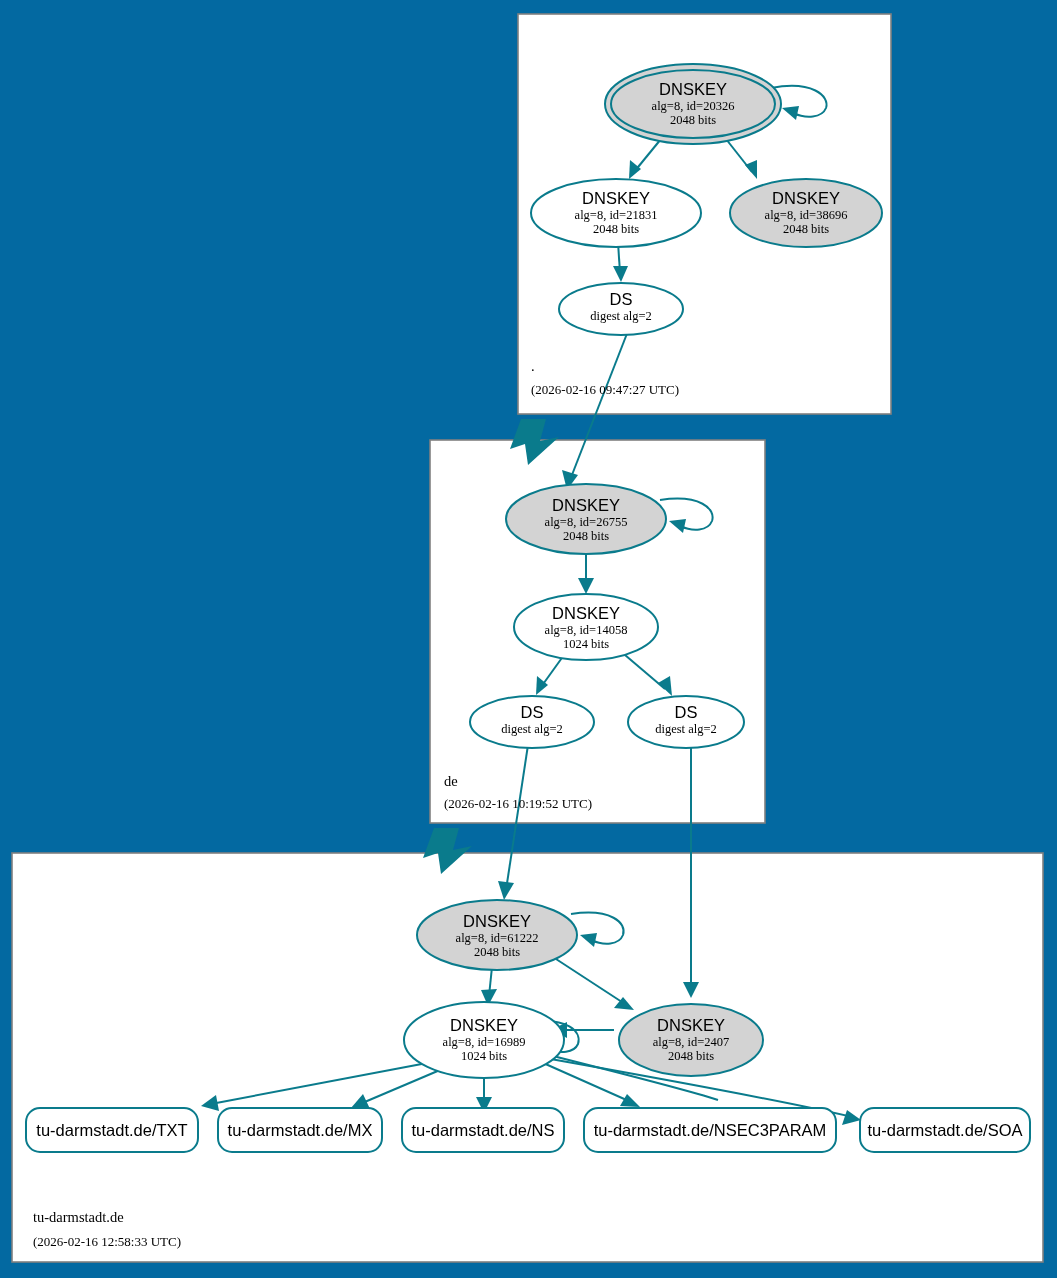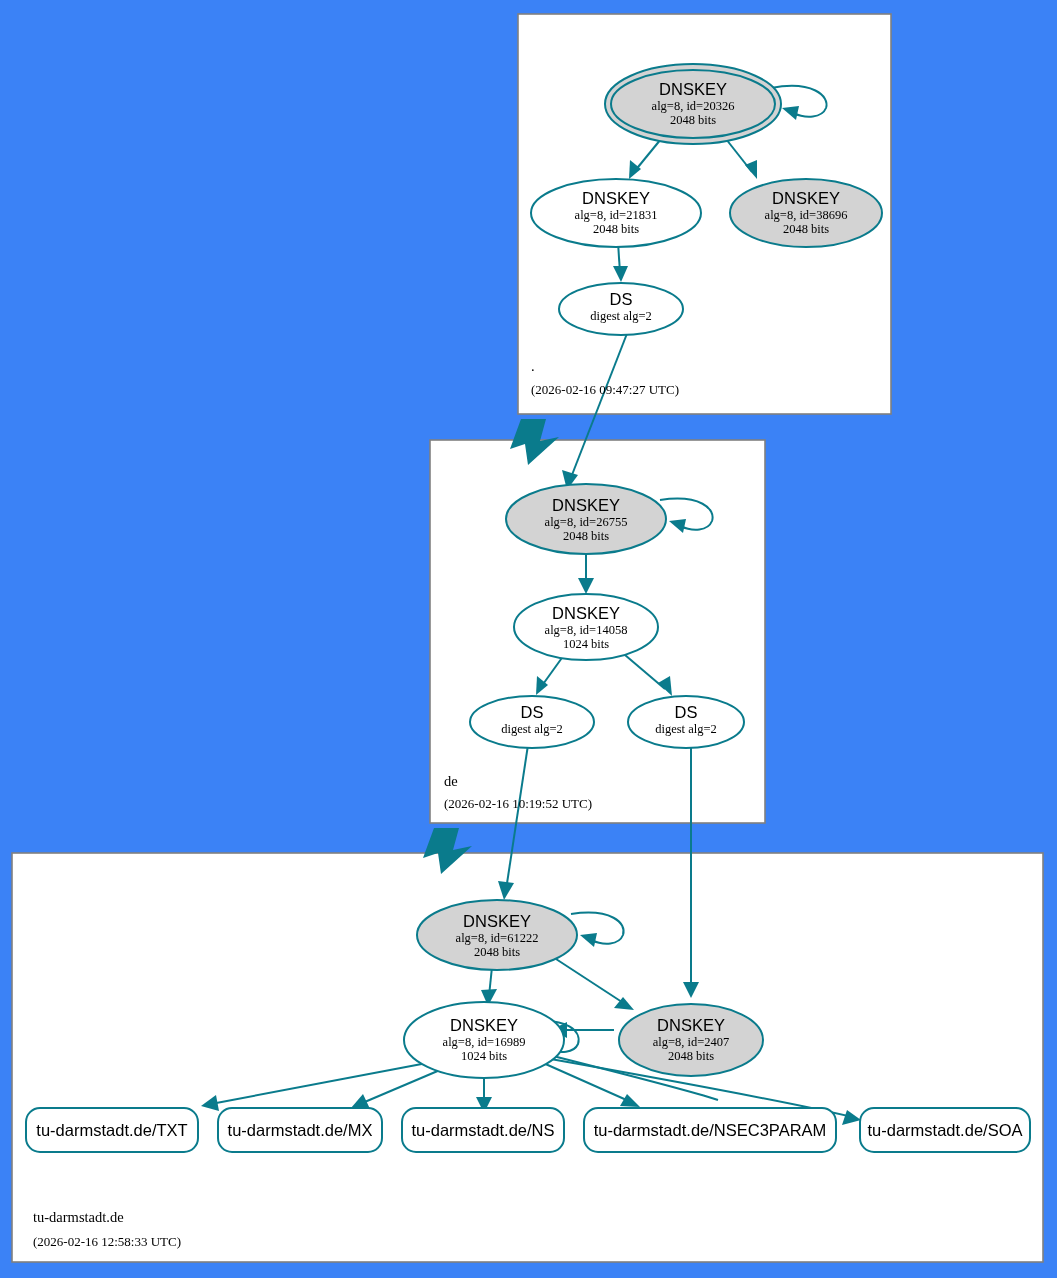--- a/index.html
+++ b/index.html
@@ -10,21 +10,21 @@
   }
   body {
     font-family: "Liberation Sans", sans-serif;
     color: #000000;
   }
   #stage {
     position: relative;
     width: 1057px;
     height: 1278px;
     overflow: hidden;
-    background: #3b82f6;
+    background: #0369a1;
   }
   svg.layer {
     position: absolute;
     left: 0;
     top: 0;
     width: 1057px;
     height: 1278px;
   }
   .zonebox {
     fill: #ffffff;

